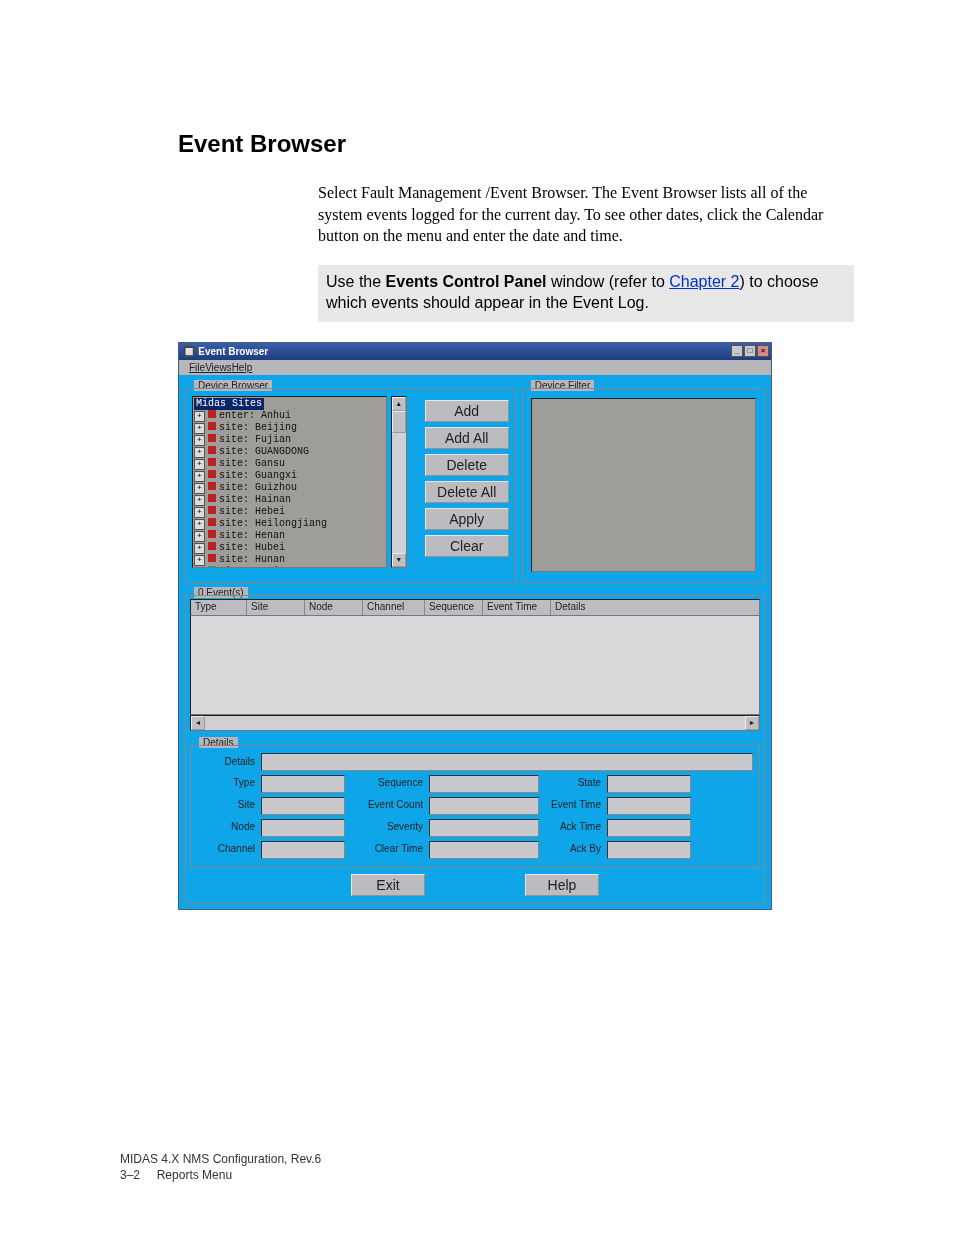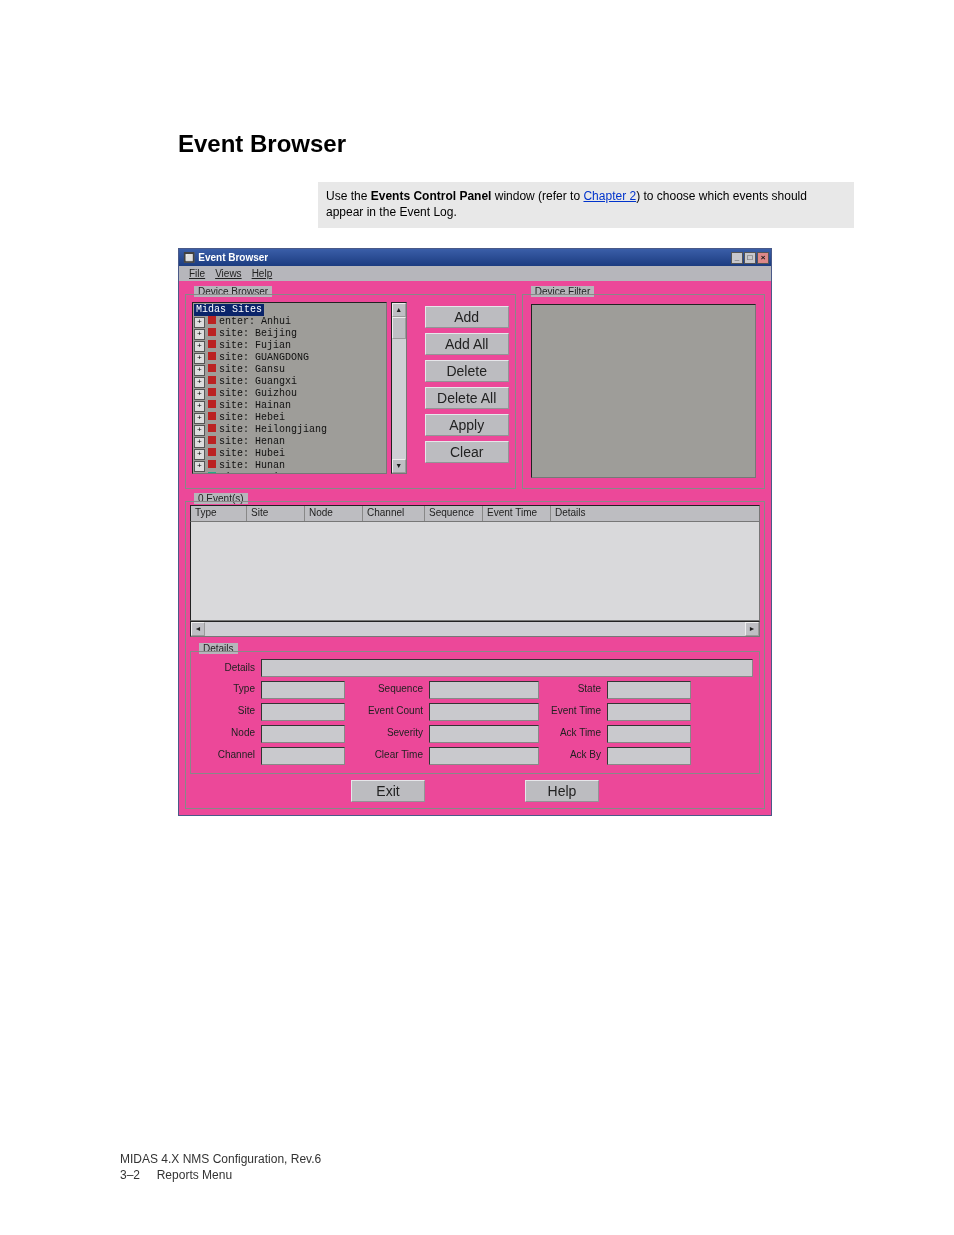--- a/index.html
+++ b/index.html
@@ -28,32 +28,32 @@
     font-family: "Times New Roman", Times, serif;
     font-size: 16px;
     line-height: 1.35;
     margin-bottom: 18px;
   }
   .note-box {
     margin-left: 140px;
     background: #e8e8e8;
     padding: 6px 8px 8px 8px;
     font-family: Arial, Helvetica, sans-serif;
-    font-size: 12px;
+    font-size: 16px;
     line-height: 1.35;
   }
   .note-box b { font-weight: bold; }
   .note-box a { color: #0033cc; text-decoration: underline; }
 
   
   .app {
     margin: 20px 4px 0 0;
     width: 592px;
     border: 1px solid #4a5a88;
-    background: #ec4899;
+    background: #0ea5e9;
     font-family: Tahoma, Arial, sans-serif;
     font-size: 10px;
     color: #222;
   }
   .titlebar {
     height: 17px;
     background: linear-gradient(#3a5ea8, #1c3c80);
     color: #fff;
     display: flex;
     align-items: center;
@@ -65,21 +65,21 @@
   .winbtns { display: flex; gap: 1px; }
   .winbtn {
     width: 12px; height: 12px;
     background: #c8c8cc;
     border: 1px solid #555; box-sizing: border-box;
     font-size: 8px; line-height: 10px; text-align: center;
     color: #111;
   }
   .winbtn.close { background: #d88; }
   .menubar {
-    display: flex; gap: 10px;
+    display: flex; gap: 0;
     padding: 2px 10px;
     background: #b6b6bb;
   }
   .menubar span { text-decoration: underline; text-underline-offset: 1px; color: #222; }
   .content { padding: 1px 6px 6px 6px; }
 
   .group {
     border: 1px solid #888;
     border-top: none;
     position: relative;
@@ -225,20 +225,21 @@
     color: #333;
     line-height: 1.35;
   }
 </style>
 </head>
 <body>
 
 <div class="page">
   <h1 class="heading">Event Browser</h1>
 
+  <p class="body-text">Select Fault Management /Event Browser. The Event Browser lists all of the system events logged for the current day. To see other dates, click the Calendar button on the menu and enter the date and time.</p>
 
   <div class="note-box">
     <span>Use the </span><b>Events Control Panel</b><span> window (refer to </span><a href="#">Chapter 2</a><span>) to choose which events should appear in the Event Log.</span>
   </div>
 
   <div class="app">
     <div class="titlebar">
       <span>🔲 <span>Event Browser</span></span>
       <div class="winbtns">
         <div class="winbtn">_</div>

